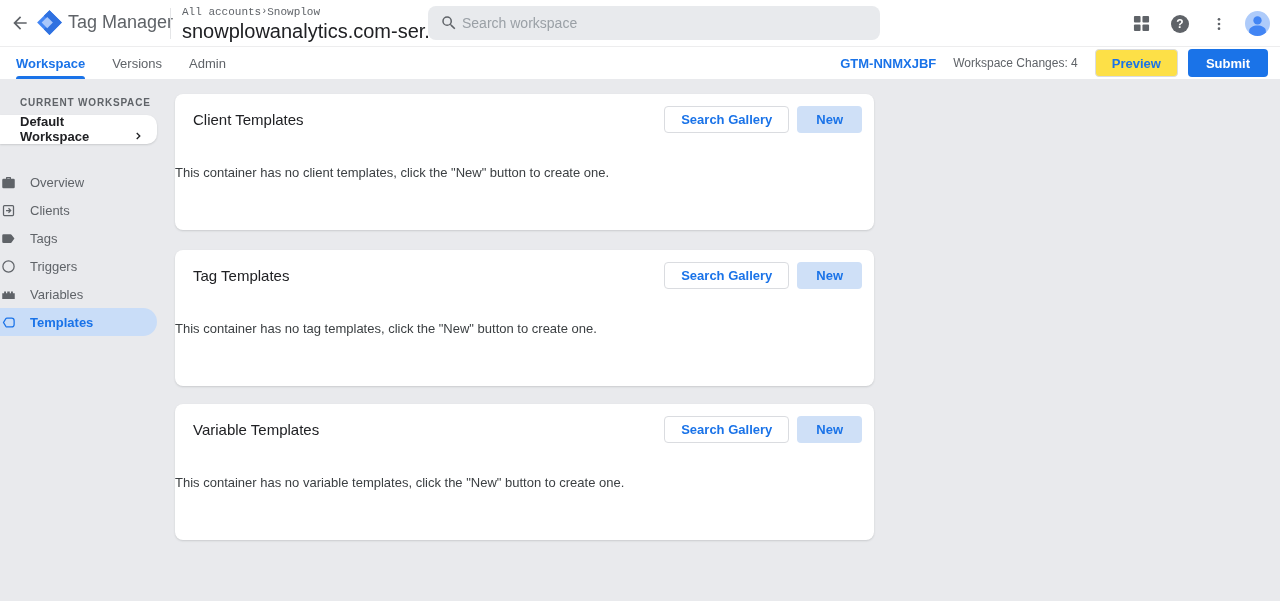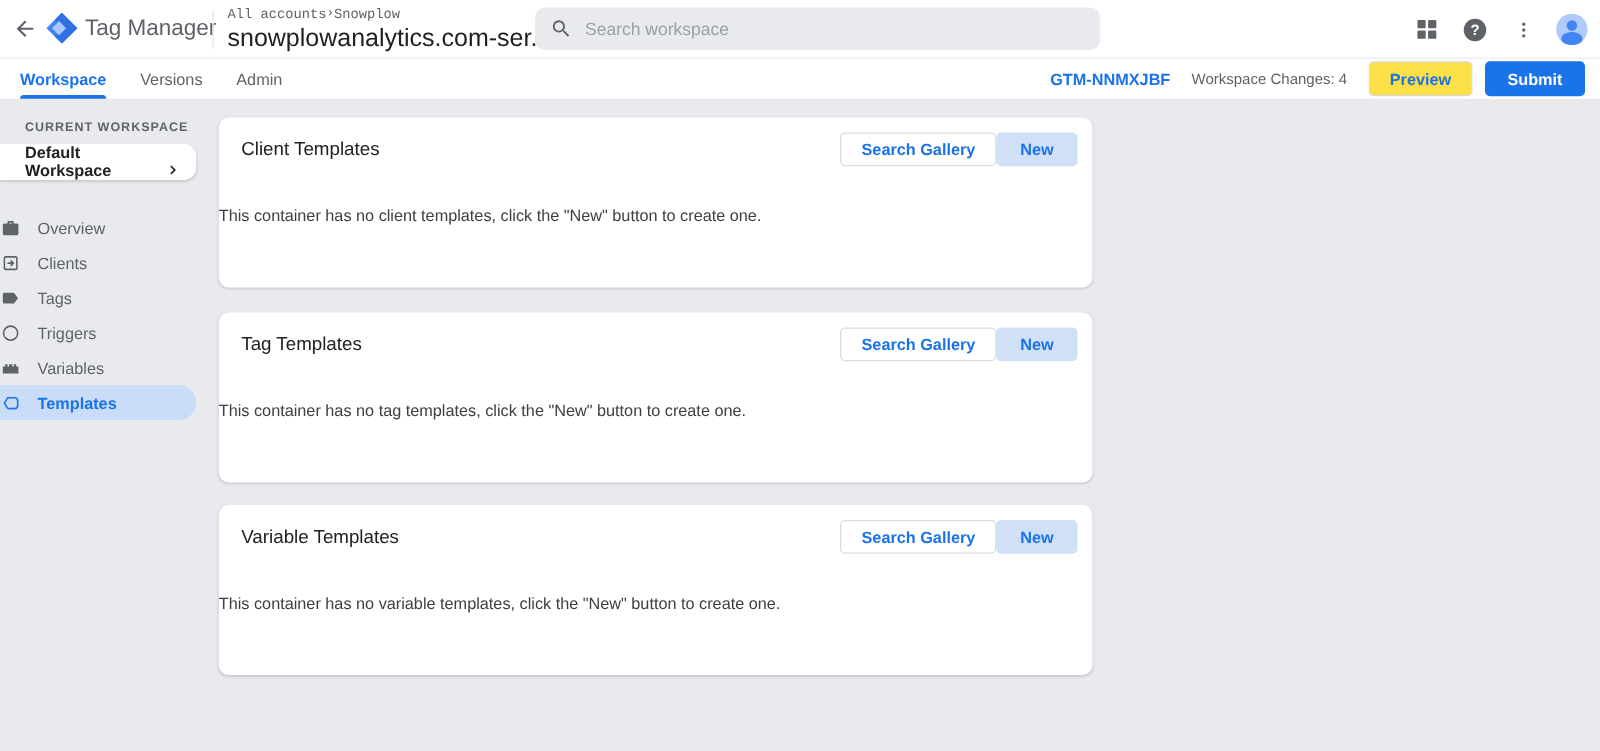--- a/index.html
+++ b/index.html
@@ -13,21 +13,21 @@
   .gtm-logo { position:absolute; left:36px; top:9px; width:27px; height:27px; }
   .app-title { position:absolute; left:68px; top:12px; font-size:18px; color:#5f6368; white-space:nowrap; }
   .topbar-divider { position:absolute; left:170px; top:8px; width:1px; height:31px; background:#e4e5e7; }
   .crumb-wrap { position:absolute; left:182px; top:5px; }
   .crumb-row { display:flex; align-items:center; font-size:11px; color:#5f6368; height:13px;font-family:Liberation Mono, monospace; }
   .crumb-sep { font-size:10px; color:#5f6368; }
   .container-row { display:flex; align-items:center; gap:9px; margin-top:2px; cursor:pointer; }
   .container-title { font-size:20px; color:#202124; white-space:nowrap; }
   .caret-down { width:0; height:0; border-left:5px solid transparent; border-right:5px solid transparent; border-top:5px solid #5f6368; margin-top:3px; }
 
-  .searchbar { position:absolute; left:428px; top:6px; width:452px; height:34px; background:#e8eaed; border-radius:8px; display:flex; align-items:center; padding:0 12px; gap:10px; }
+  .searchbar { position:absolute; left:428px; top:6px; width:452px; height:34px; background:#e8eaed; border-radius:8px; display:flex; align-items:center; padding:0 12px; gap:4px; }
   .searchbar input { flex:1; border:none; outline:none; background:transparent; font-size:14px; color:#202124; font-family:inherit; }
   .searchbar input::placeholder { color:#9aa0a6; }
 
   .top-icons { position:absolute; right:10px; top:0; height:47px; display:flex; align-items:center; gap:13px; }
   .icon-btn { width:26px; height:26px; display:flex; align-items:center; justify-content:center; cursor:pointer; }
   .help-circle { width:18px; height:18px; border-radius:50%; background:#5f6368; color:#fff; font-size:12px; font-weight:bold; display:flex; align-items:center; justify-content:center; }
   .avatar { width:25px; height:25px; border-radius:50%; background:#aecbfa; overflow:hidden; display:flex; align-items:flex-end; justify-content:center; cursor:pointer; }
 
   
   .tabbar { position:absolute; top:47px; left:0; width:1280px; height:32px; background:#fff; display:flex; align-items:center; z-index:4; }
@@ -52,21 +52,21 @@
   .nav-item .nav-label { font-size:13px; color:#5f6368; }
   .nav-item.active { background:#c9ddf8; border-radius:0 14px 14px 0; }
   .nav-item.active .nav-label { color:#1a73e8; font-weight:bold; }
   .nav-ic { width:16px; height:16px; display:flex; align-items:center; justify-content:center; }
 
   
   .card { position:absolute; left:175px; width:699px; height:136px; background:#fff; border-radius:8px; box-shadow:0 1px 2px rgba(60,64,67,.18); }
   .card-1 { top:94px; } .card-2 { top:250px; } .card-3 { top:404px; }
   .card-header { position:absolute; top:0; left:0; right:0; display:flex; align-items:center; padding:12px 12px 0 18px; }
   .card-title { font-size:15px; color:#202124; }
-  .card-actions { margin-left:auto; display:flex; gap:0; }
+  .card-actions { margin-left:auto; display:flex; gap:8px; }
   .btn-gallery { background:#fff; border:1px solid #dadce0; color:#1a73e8; height:27px; padding:0 16px; }
   .btn-new { background:#cfe0f7; color:#1a73e8; height:27px; padding:0 19px; }
   .card-empty { position:absolute; top:71px; left:0; right:0; text-align:left; font-size:13px; color:#3c4043; }
 
   svg { display:block; }
 </style>
 </head>
 <body>
 
 <div id="app">

